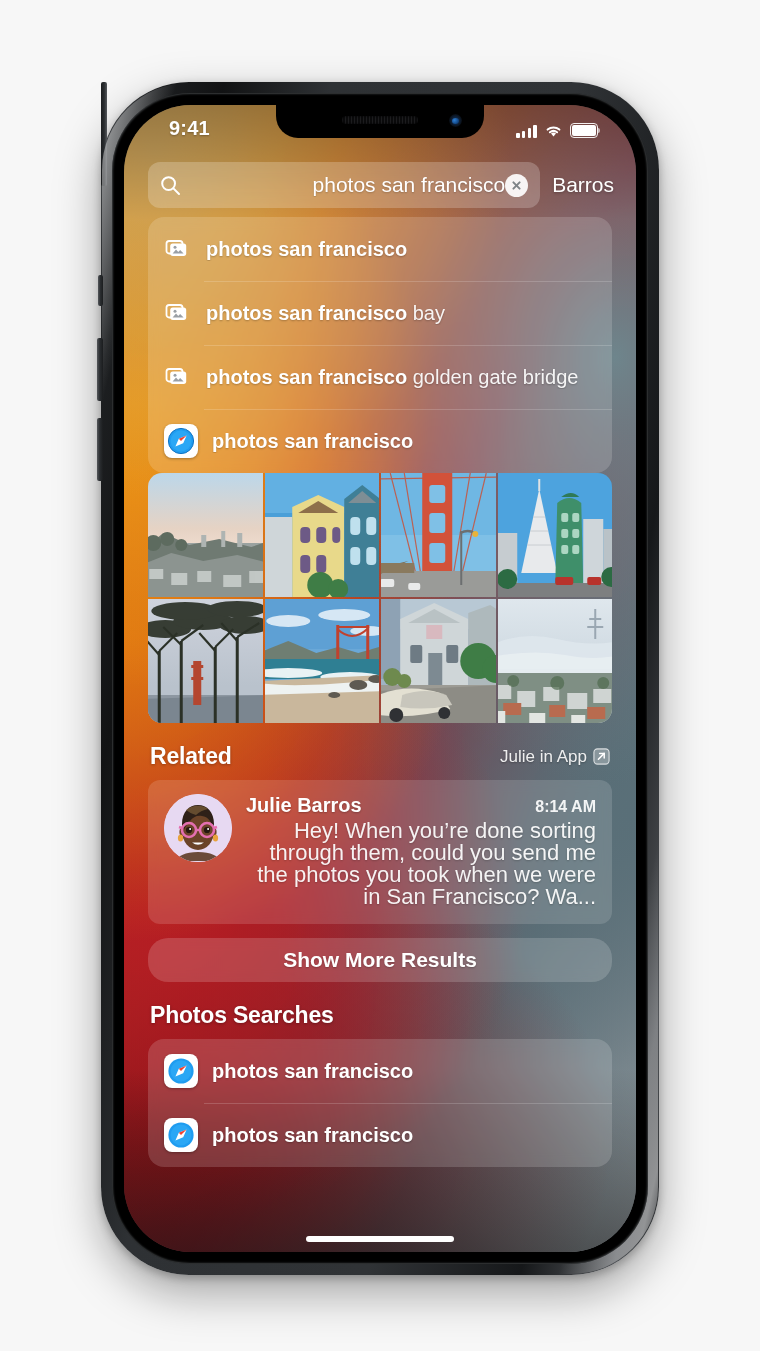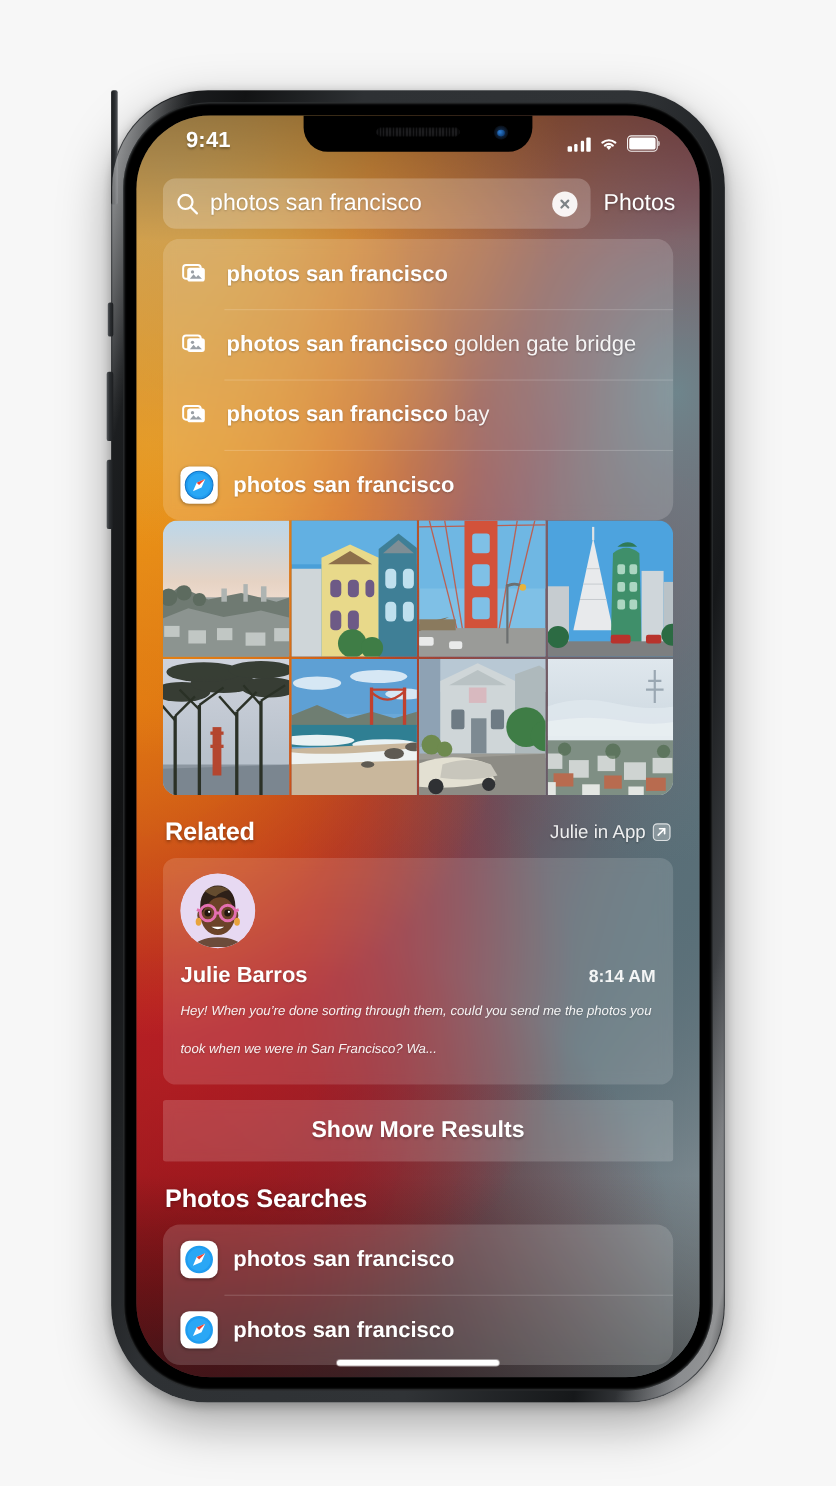--- a/index.html
+++ b/index.html
@@ -21,20 +21,21 @@
   }
   #phone:before{ 
     content:"";position:absolute;inset:1px;border-radius:87px;
     background:linear-gradient(103deg,rgba(255,255,255,.55) 0%,rgba(255,255,255,0) 9%,rgba(255,255,255,0) 88%,rgba(255,255,255,.45) 97%,rgba(255,255,255,0) 100%);
     pointer-events:none;
   }
   #bezel{
     position:absolute;left:11px;top:11px;right:11px;bottom:11px;
     border-radius:78px;background:#000;
     box-shadow:inset 0 0 2px 1px rgba(120,125,130,.5);
+    text-align:right;
   }
   #screen{
     position:absolute;left:12px;top:12px;right:12px;bottom:12px;
     border-radius:67px;overflow:hidden;background:#25282b;
   }
 
   
   .btn-side{position:absolute;background:linear-gradient(90deg,#55585c,#2b2e31 45%,#1b1d1f);border-radius:2px;}
   #btn-mute{left:-3px;top:193px;width:5px;height:31px;}
   #btn-volup{left:-4px;top:256px;width:6px;height:63px;}
@@ -114,31 +115,31 @@
   .sechead h2{margin:0;font-size:23px;font-weight:700;letter-spacing:-.2px;text-shadow:0 1px 3px rgba(0,0,0,.3);}
   .secact{font-size:17px;color:rgba(255,255,255,.9);display:flex;align-items:center;gap:6px;
     text-shadow:0 1px 2px rgba(0,0,0,.3);}
 
   
   #grid{margin:0 24px;display:grid;grid-template-columns:repeat(4,1fr);grid-auto-rows:124px;gap:2px;border-radius:14px;overflow:hidden;}
   .ph{position:relative;overflow:hidden;}
 
   
   #msgcard{margin:0 24px;border-radius:12px;background:rgba(255,255,255,.14);backdrop-filter:blur(6px);
-    display:flex;padding:14px 16px 16px 16px;gap:14px;flex-direction:column;}
+    display:flex;padding:14px 16px 16px 16px;gap:14px;}
   #avatar{width:68px;height:68px;border-radius:50%;flex:none;background:#e7d9f2;position:relative;overflow:hidden;}
   #msgbody{flex:1;min-width:0;}
   #msghead{display:flex;align-items:baseline;justify-content:space-between;}
   #msgname{font-size:20px;font-weight:700;text-shadow:0 1px 2px rgba(0,0,0,.25);}
   #msgtime{font-size:16px;color:rgba(255,255,255,.92);font-weight:bold;}
-  #msgtext{margin-top:3px;font-size:12px;line-height:34px;color:rgba(255,255,255,.93);
-    text-shadow:0 1px 2px rgba(0,0,0,.22);font-style:italic;}
-
-  
-  #showmore{margin:14px 24px 0 24px;height:56px;border-radius:3px;background:rgba(255,255,255,.17);
+  #msgtext{margin-top:3px;font-size:22px;line-height:22px;color:rgba(255,255,255,.93);
+    text-shadow:0 1px 2px rgba(0,0,0,.22);}
+
+  
+  #showmore{margin:14px 24px 0 24px;height:44px;border-radius:20px;background:rgba(255,255,255,.17);
     backdrop-filter:blur(6px);display:flex;align-items:center;justify-content:center;
     font-size:21px;font-weight:700;text-shadow:0 1px 2px rgba(0,0,0,.25);}
 
   
   #home{position:absolute;left:50%;transform:translateX(-50%);bottom:10px;width:148px;height:6px;
     border-radius:3px;background:#fff;z-index:35;}
 </style>
 </head>
 <body>
 
@@ -186,21 +187,21 @@
               <line x1="13.4" y1="13.4" x2="19" y2="19" stroke="#fff" stroke-width="2" stroke-linecap="round"></line>
             </svg>
             <span id="search-text">photos san francisco</span>
             <span id="clearbtn">
               <svg width="13" height="13" viewBox="0 0 13 13">
                 <line x1="3.4" y1="3.4" x2="9.6" y2="9.6" stroke="#7e8488" stroke-width="2" stroke-linecap="round"></line>
                 <line x1="9.6" y1="3.4" x2="3.4" y2="9.6" stroke="#7e8488" stroke-width="2" stroke-linecap="round"></line>
               </svg>
             </span>
           </div>
-          <div id="cancel">Photos</div>
+          <div id="cancel">Barros</div>
         </div>
 
         <div id="content">
 
           <div class="card">
 
             <div class="srow">
               <span class="ic">
                 <svg width="28" height="28" viewBox="0 0 28 28">
                   <rect x="2.5" y="6" width="16" height="12.5" rx="2.6" fill="none" stroke="#fff" stroke-width="1.8"></rect>
@@ -214,33 +215,33 @@
 
             <div class="srow">
               <span class="ic">
                 <svg width="28" height="28" viewBox="0 0 28 28">
                   <rect x="2.5" y="6" width="16" height="12.5" rx="2.6" fill="none" stroke="#fff" stroke-width="1.8"></rect>
                   <rect x="6.2" y="8.4" width="16" height="12.5" rx="2.6" fill="#fff"></rect>
                   <path d="M8.6 18.4l3.4-4 2.3 2.7 1.8-2 3.5 3.3z" fill="#9aa0a6"></path>
                   <circle cx="11" cy="12.2" r="1.5" fill="#9aa0a6"></circle>
                 </svg>
               </span>
-              <span class="label"><b>photos san francisco</b><span> golden gate bridge</span></span>
+              <span class="label"><b>photos san francisco</b><span> bay</span></span>
             </div>
 
             <div class="srow">
               <span class="ic">
                 <svg width="28" height="28" viewBox="0 0 28 28">
                   <rect x="2.5" y="6" width="16" height="12.5" rx="2.6" fill="none" stroke="#fff" stroke-width="1.8"></rect>
                   <rect x="6.2" y="8.4" width="16" height="12.5" rx="2.6" fill="#fff"></rect>
                   <path d="M8.6 18.4l3.4-4 2.3 2.7 1.8-2 3.5 3.3z" fill="#9aa0a6"></path>
                   <circle cx="11" cy="12.2" r="1.5" fill="#9aa0a6"></circle>
                 </svg>
               </span>
-              <span class="label"><b>photos san francisco</b><span> bay</span></span>
+              <span class="label"><b>photos san francisco</b><span> golden gate bridge</span></span>
             </div>
 
             <div class="srow">
               <span class="safari-ic">
                 <svg width="28" height="28" viewBox="0 0 28 28">
                   <circle cx="14" cy="14" r="12.6" fill="#1f9cf0"></circle>
                   <circle cx="14" cy="14" r="12.6" fill="none" stroke="#1274c4" stroke-width="1"></circle>
                   <circle cx="14" cy="14" r="10.4" fill="#2aa7f5"></circle>
                   <path d="M19.6 8.4l-7.8 3.4-3.4 7.8 7.8-3.4z" fill="#fff"></path>
                   <path d="M19.6 8.4l-7.8 3.4 2.2 2.2z" fill="#f4402e"></path>

